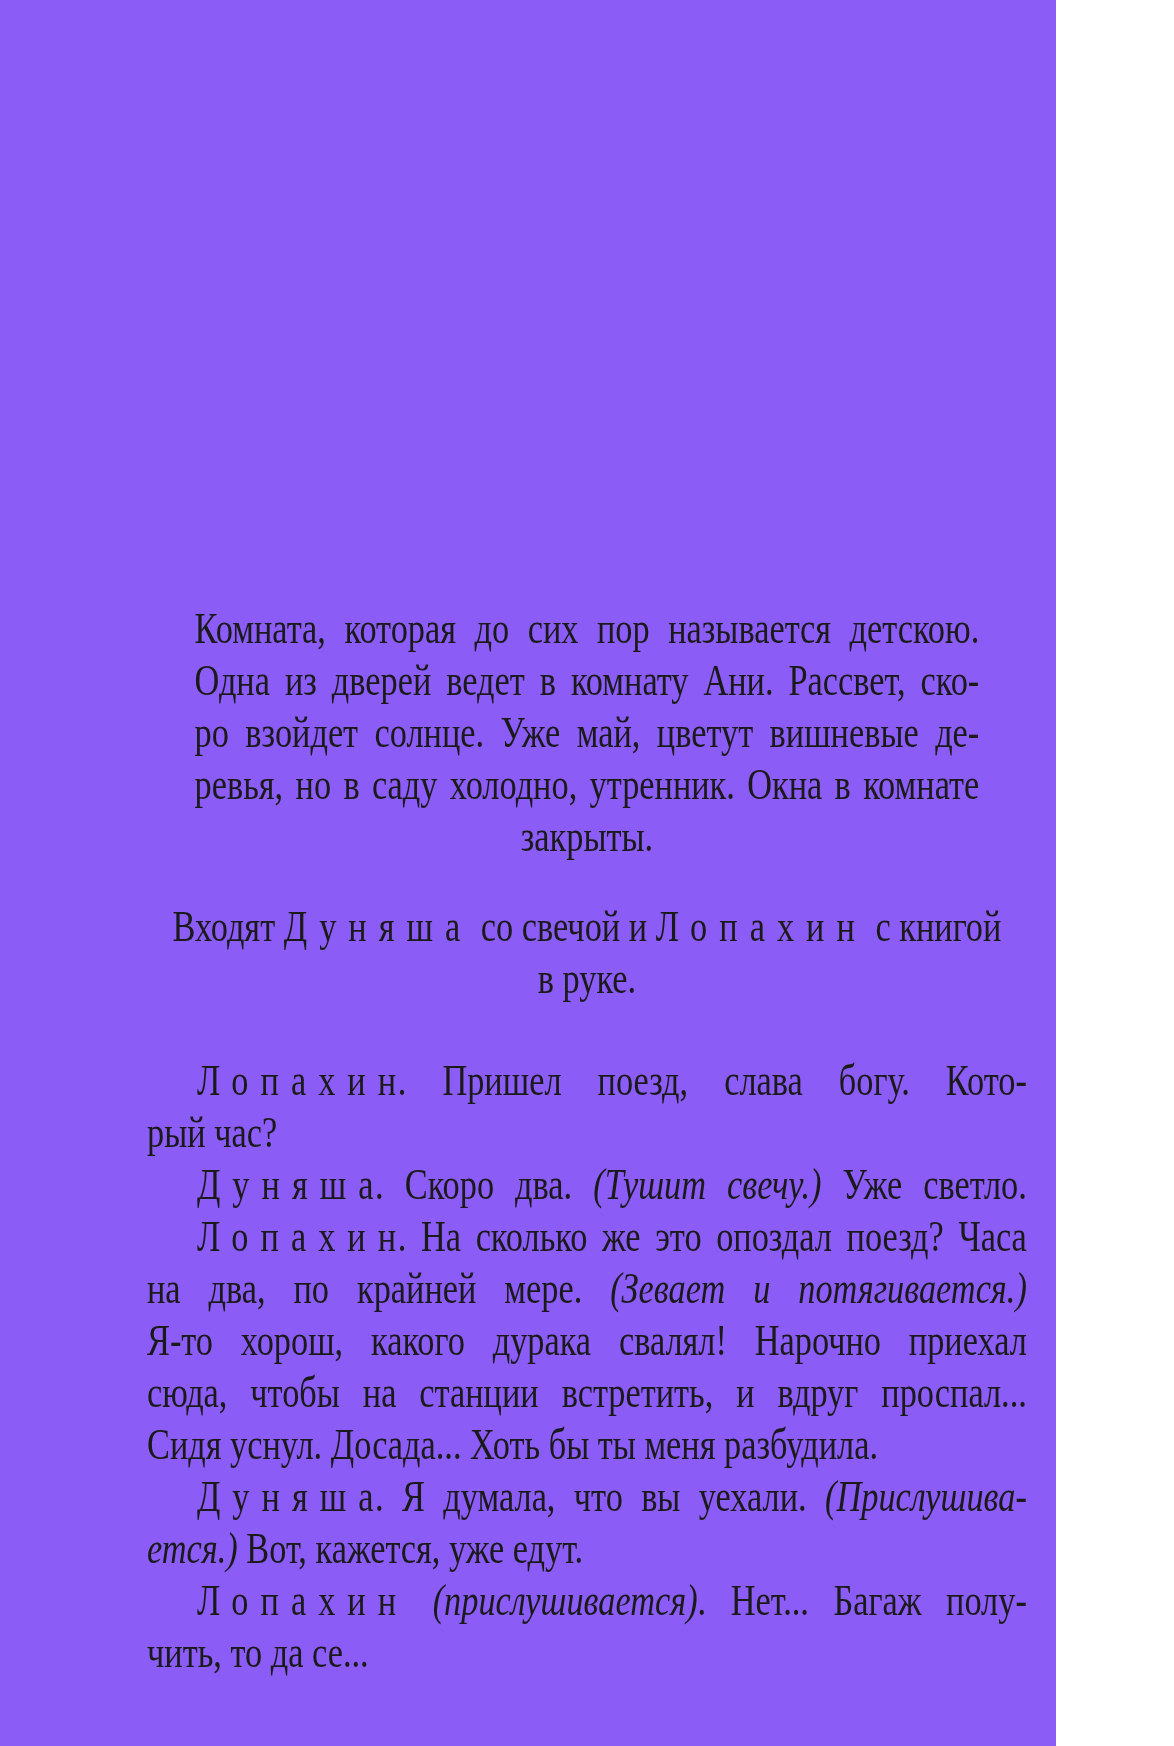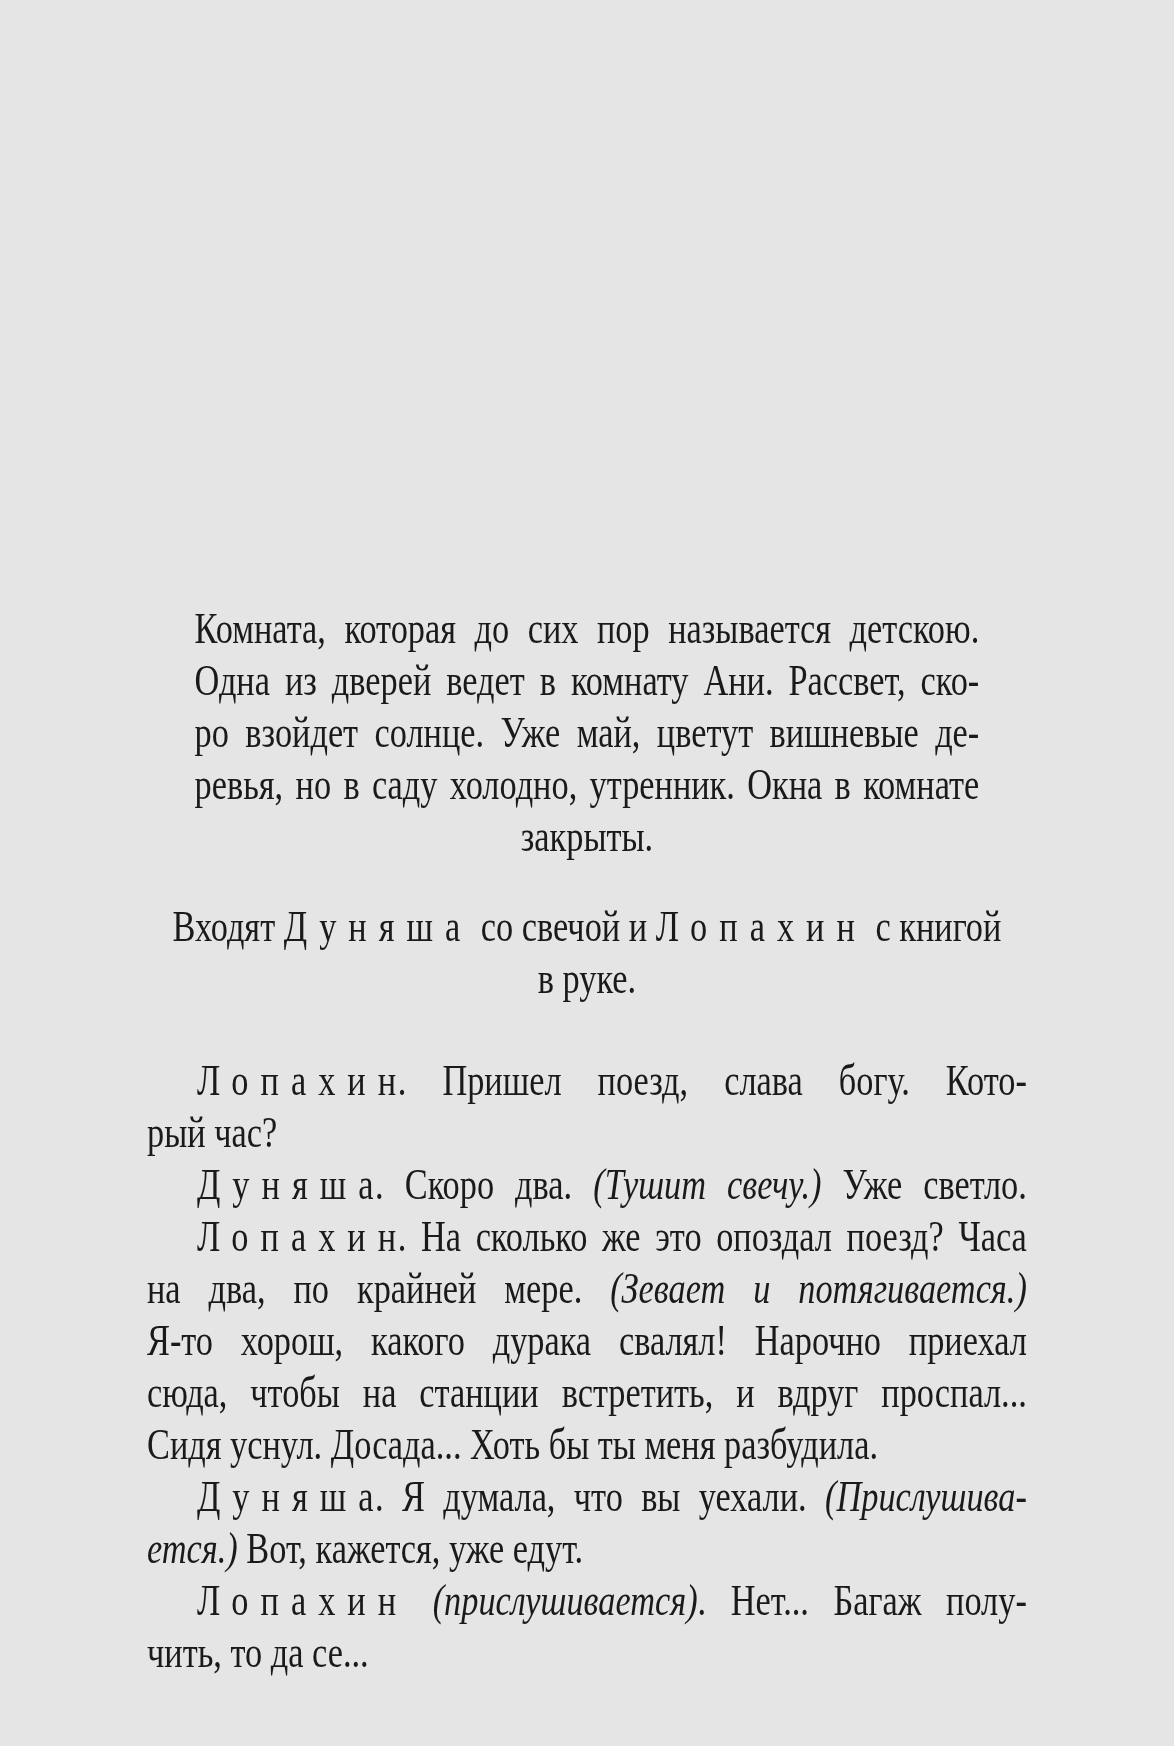--- a/index.html
+++ b/index.html
@@ -2,23 +2,23 @@
 <html><head>
 <meta charset="utf-8">
 <style>
   html, body {
     margin: 0;
     padding: 0;
     background: #ffffff;
   }
   .page {
     position: relative;
-    width: 1174px;
+    width: 1056px;
     height: 1746px;
-    background: #e5e5e5;
+    background: #8b5cf6;
     overflow: hidden;
     color: #1a1a1a;
   }
   
   .text-col {
     position: absolute;
     left: 147px;
     top: 603px;
     width: 1128px;               
     transform: scaleX(0.78);

